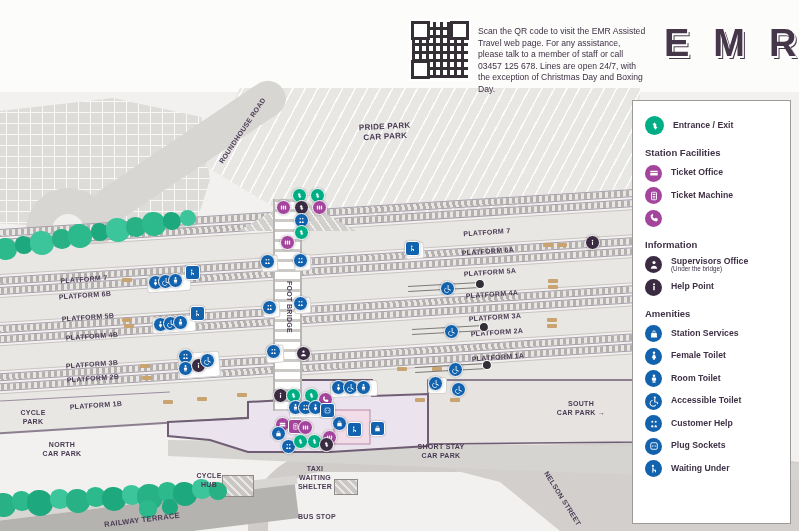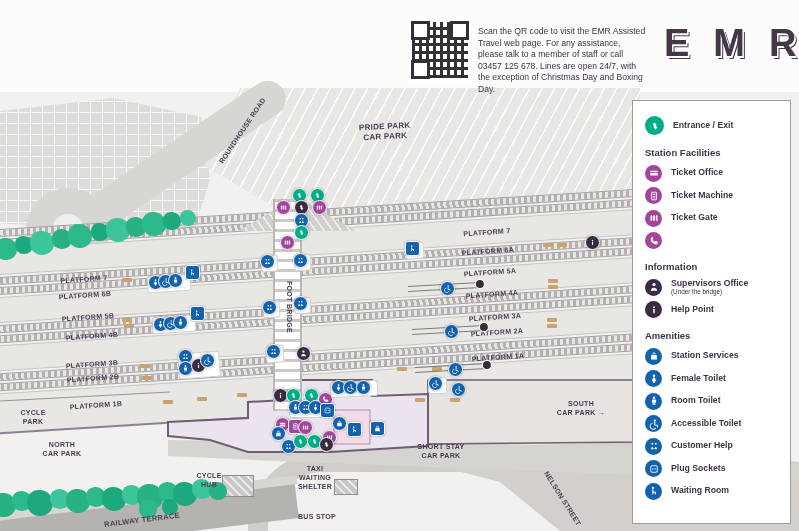--- a/index.html
+++ b/index.html
@@ -603,29 +603,20 @@
           <svg class="">
             <use href="#i-machine"></use>
           </svg>
         </span>
     <span class="ltx">Ticket Machine
       </span>
       </div>
       <div class="lrow">
         <span class="lic" style="background:#A4459D;">
           <svg class="">
-            <use href="#i-gate"></use>
-          </svg>
-        </span>
-    <span class="ltx">Ticket Gate
-      </span>
-      </div>
-      <div class="lrow">
-        <span class="lic" style="background:#A4459D;">
-          <svg class="">
             <use href="#i-phone"></use>
           </svg>
         </span>
       </div>
       <div class="lhead">Information</div>
       <div class="lrow">
         <span class="lic" style="background:#3A2B42;">
           <svg class="">
             <use href="#i-person"></use>
           </svg>
@@ -696,17 +687,17 @@
         </span>
     <span class="ltx">Plug Sockets
       </span>
       </div>
       <div class="lrow">
         <span class="lic" style="background:#1262AE;">
           <svg class="">
             <use href="#i-wait"></use>
           </svg>
         </span>
-    <span class="ltx">Waiting Room
+    <span class="ltx">Waiting Under
       </span>
       </div>
     </div>
 </div>
 
 </body></html>

